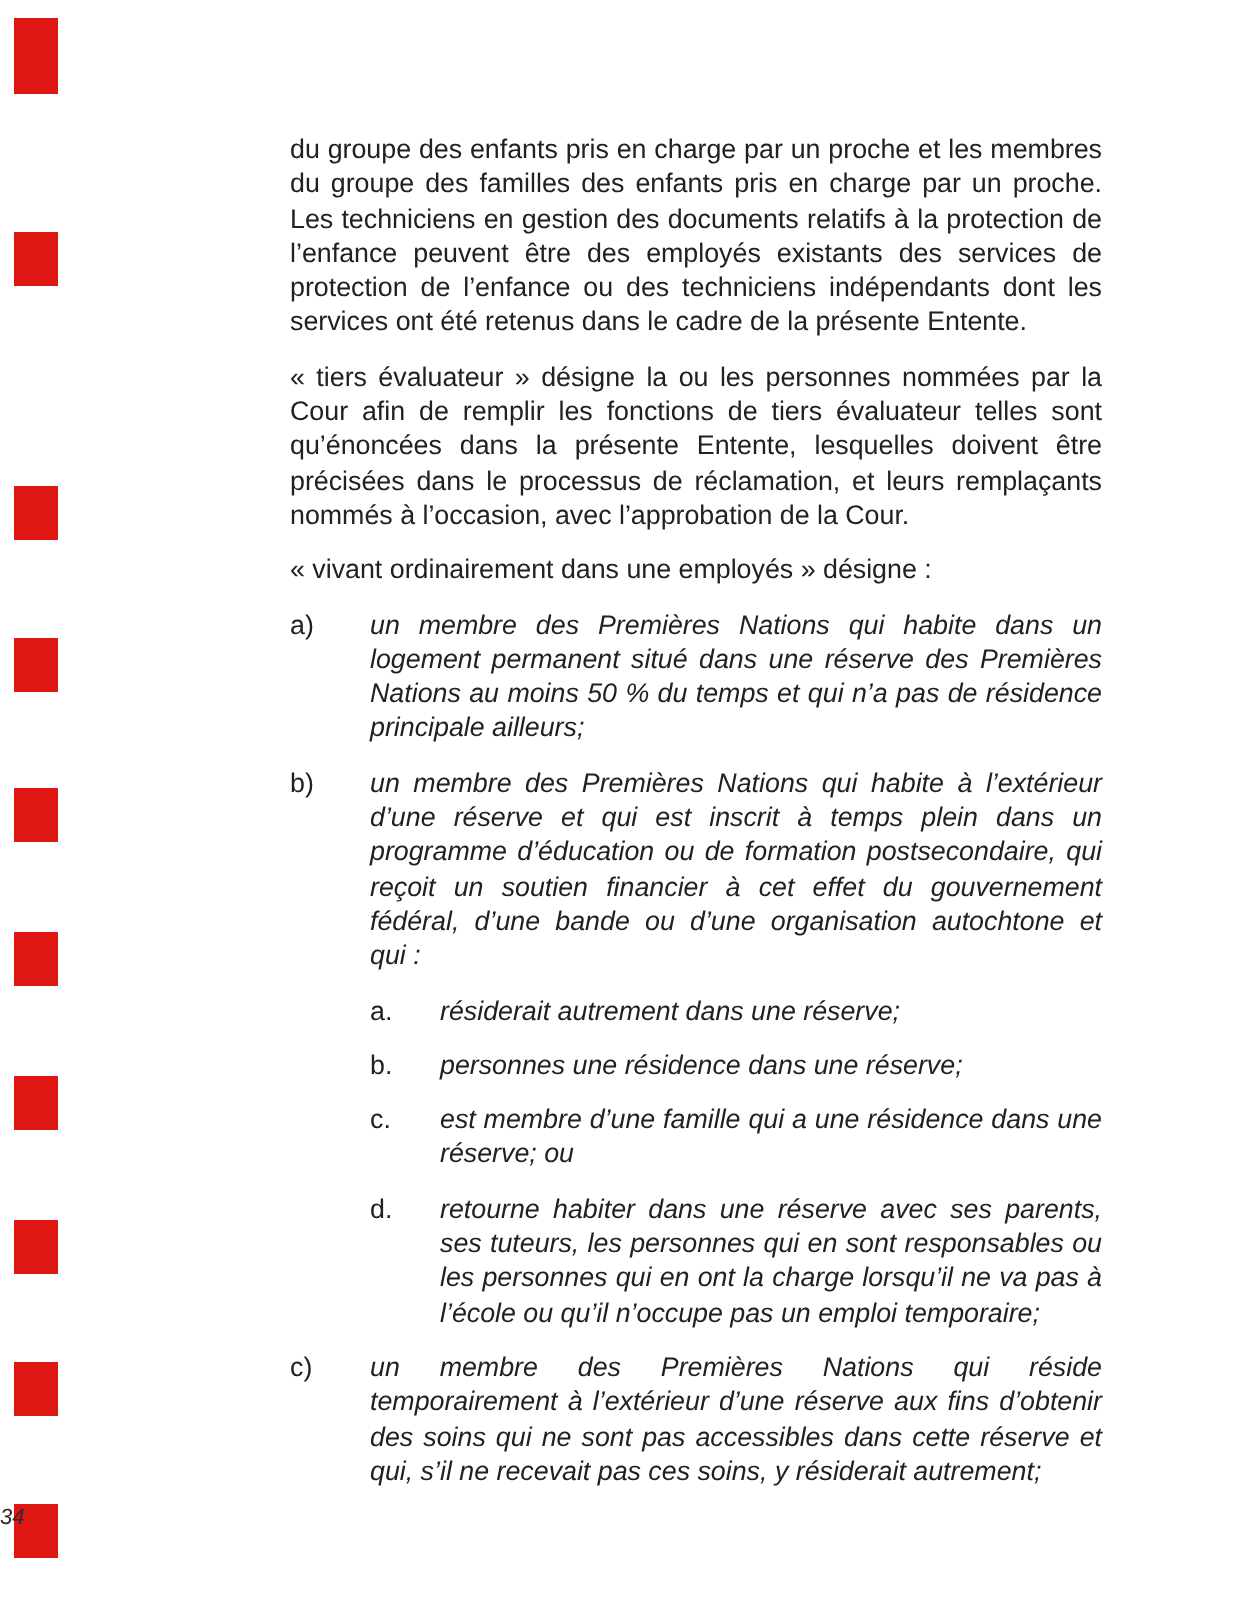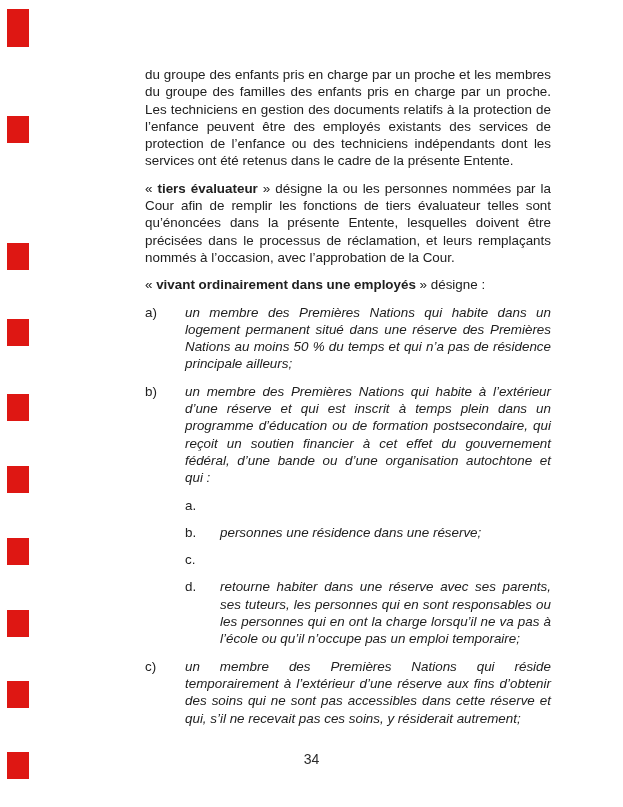--- a/index.html
+++ b/index.html
@@ -39,32 +39,32 @@
     padding-left: 40px;
   }
   .li.sub .li-label {
     flex: 0 0 35px;
   }
   .li .li-text {
     flex: 1 1 auto;
     text-align: justify;
     font-style: italic;
   }
-  strong { font-weight: bold; }
+  strong { font-weight: normal; }
   .red-mark {
     position: absolute;
   }
   .page-number {
     position: absolute;
     left: 0;
     right: 0;
     top: 751px;
-    text-align: center;
-    font-size: 14px;
+    font-size: 11px;
     color: #2b2b2b;
+    font-style: italic;
   }
 </style>
 </head>
 <body>
 
 <div class="page">
   <div>
       <div class="red-mark" style="left: 7px; width: 22px; top: 9px; height: 38px; background: rgb(222, 23, 19);"></div>
       <div class="red-mark" style="left: 7px; width: 22px; top: 116px; height: 27px; background: rgb(222, 23, 19);"></div>
       <div class="red-mark" style="left: 7px; width: 22px; top: 243px; height: 27px; background: rgb(222, 23, 19);"></div>
@@ -83,27 +83,29 @@
       <div class="li">
         <span class="li-label">a)</span>
         <span class="li-text"><span>un membre des Premières Nations qui habite dans un logement permanent situé dans une réserve des Premières Nations au moins 50&nbsp;% du temps et qui n’a pas de résidence principale ailleurs;</span></span>
       </div>
       <div class="li">
         <span class="li-label">b)</span>
         <span class="li-text"><span>un membre des Premières Nations qui habite à l’extérieur d’une réserve et qui est inscrit à temps plein dans un programme d’éducation ou de formation postsecondaire, qui reçoit un soutien financier à cet effet du gouvernement fédéral, d’une bande ou d’une organisation autochtone et qui&nbsp;:</span></span>
       </div>
       <div class="li sub">
         <span class="li-label">a.</span>
+        <span class="li-text"><span>résiderait autrement dans une réserve;</span></span>
       </div>
       <div class="li sub">
         <span class="li-label">b.</span>
         <span class="li-text"><span>personnes une résidence dans une réserve;</span></span>
       </div>
       <div class="li sub">
         <span class="li-label">c.</span>
+        <span class="li-text"><span>est membre d’une famille qui a une résidence dans une réserve; ou</span></span>
       </div>
       <div class="li sub">
         <span class="li-label">d.</span>
         <span class="li-text"><span>retourne habiter dans une réserve avec ses parents, ses tuteurs, les personnes qui en sont responsables ou les personnes qui en ont la charge lorsqu’il ne va pas à l’école ou qu’il n’occupe pas un emploi temporaire;</span></span>
       </div>
       <div class="li">
         <span class="li-label">c)</span>
         <span class="li-text"><span>un membre des Premières Nations qui réside temporairement à l’extérieur d’une réserve aux fins d’obtenir des soins qui ne sont pas accessibles dans cette réserve et qui, s’il ne recevait pas ces soins, y résiderait autrement;</span></span>
       </div>
     </div>

